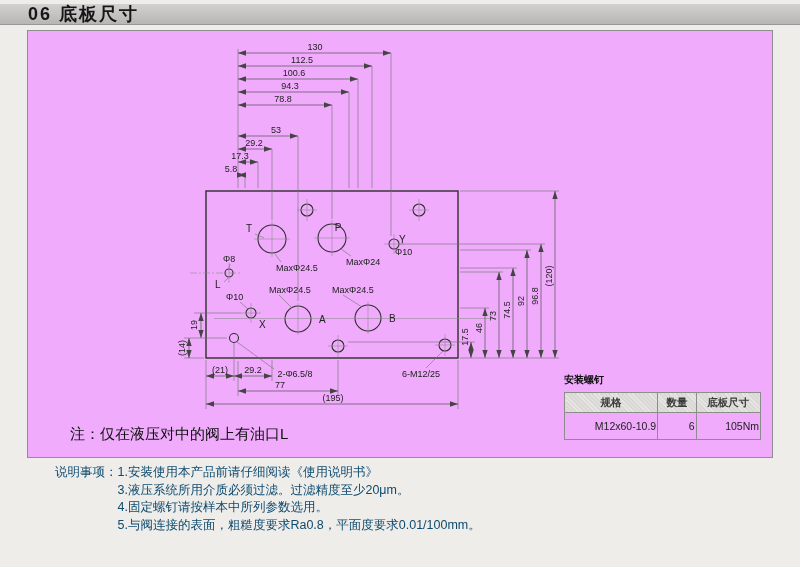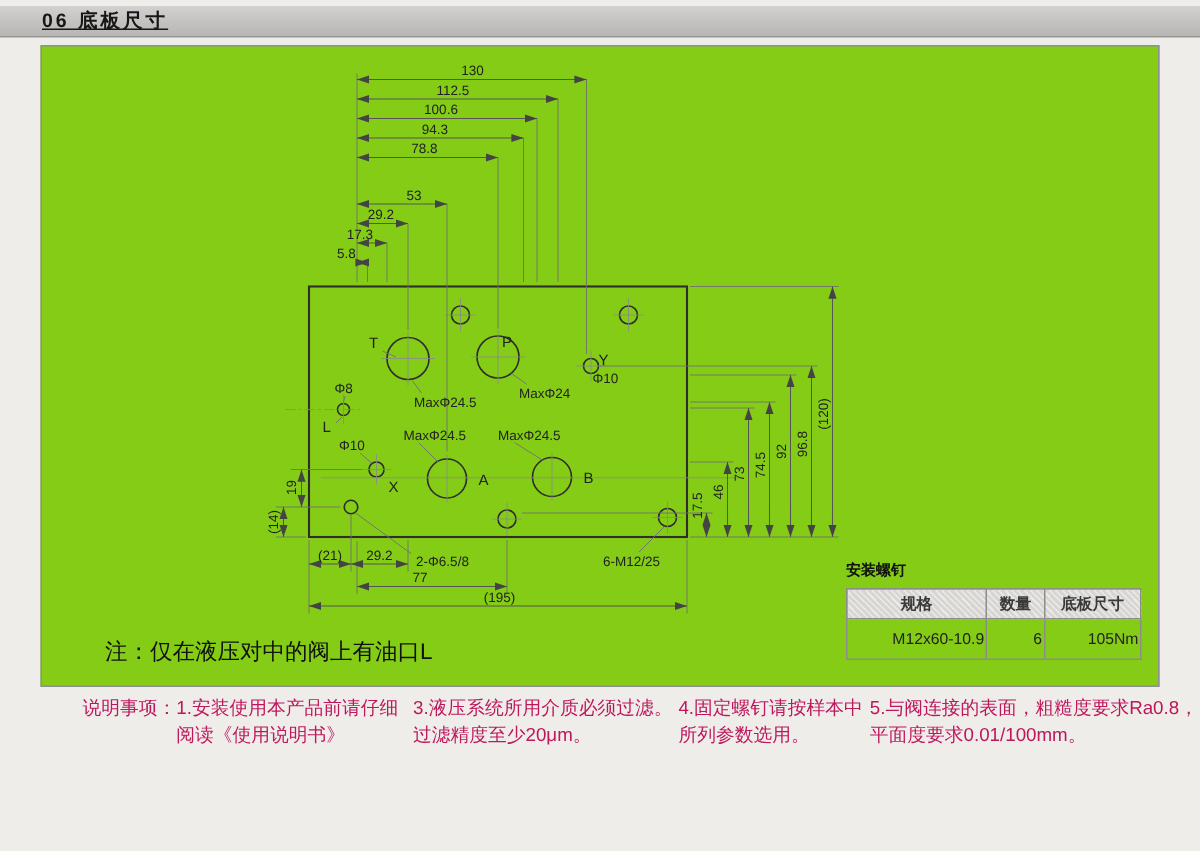--- a/index.html
+++ b/index.html
@@ -8,26 +8,26 @@
     background:#efedea;
     font-family:"Liberation Sans", sans-serif;
   }
   .header-bar {
     position:absolute; left:0; top:4px; width:800px; height:20px;
     background:linear-gradient(#d2d1cf,#b7b6b4);
     border-bottom:1px solid #989795;
     display:flex; align-items:center;
   }
   .header-title {
-    font-size:13px; font-weight:bold; color:#161616;
-    padding-left:28px; letter-spacing:2px;text-decoration:underline;
+    font-size:18px; font-weight:bold; color:#161616;
+    padding-left:28px; letter-spacing:2px;
   }
   .content-box {
     position:absolute; left:27px; top:30px; width:744px; height:426px;
-    background:#84cc16; border:1px solid #8f8f8f;
+    background:#f0abfc; border:1px solid #8f8f8f;
   }
   .content-box svg { position:absolute; left:0; top:0; }
   svg text { font-family:"Liberation Sans", sans-serif; font-size:9px; fill:#222; }
   svg text.pt { font-size:10px; }
   .pl { fill:none; stroke:#2e2e2e; stroke-width:1.4; }
   .c  { fill:none; stroke:#2e2e2e; stroke-width:1.1; }
   .d  { stroke:#555; stroke-width:0.7; fill:none; }
   .e  { stroke:#707070; stroke-width:0.6; fill:none; }
   .cl { stroke:#8a8a8a; stroke-width:0.55; fill:none; }
   .cld{ stroke:#8a8a8a; stroke-width:0.55; fill:none; stroke-dasharray:7 2 2 2; }
@@ -40,24 +40,24 @@
   .screw-table { border-collapse:collapse; width:197px; font-size:10.5px; color:#222; }
   .screw-table th {
     border:1px solid #8d8d8b; height:17px; font-weight:bold; color:#3a3a3a;
     background-color:#d6d5d2;
     background-image:repeating-linear-gradient(45deg, rgba(255,255,255,.55) 0 1px, rgba(0,0,0,0) 1px 3px);
   }
   .screw-table td { border:1px solid #8d8d8b; height:24px; text-align:right; }
   .col-spec { width:95px; } .col-qty { width:38px; } .col-torque { width:64px; }
   .notes {
     position:absolute; left:55px; top:464px;
-    display:flex; font-size:12.5px; color:#be185d; line-height:17.5px;
+    display:flex; font-size:12.5px; color:#0c4a6e; line-height:17.5px;
   }
   .notes-label { white-space:nowrap; }
-  .notes-items { display:flex; flex-direction:row; }
+  .notes-items { display:flex; flex-direction:column; }
 </style>
 </head>
 <body>
 
 <div class="header-bar">
   <span class="header-title">06 底板尺寸</span>
 </div>
 
 <div class="content-box">
 

